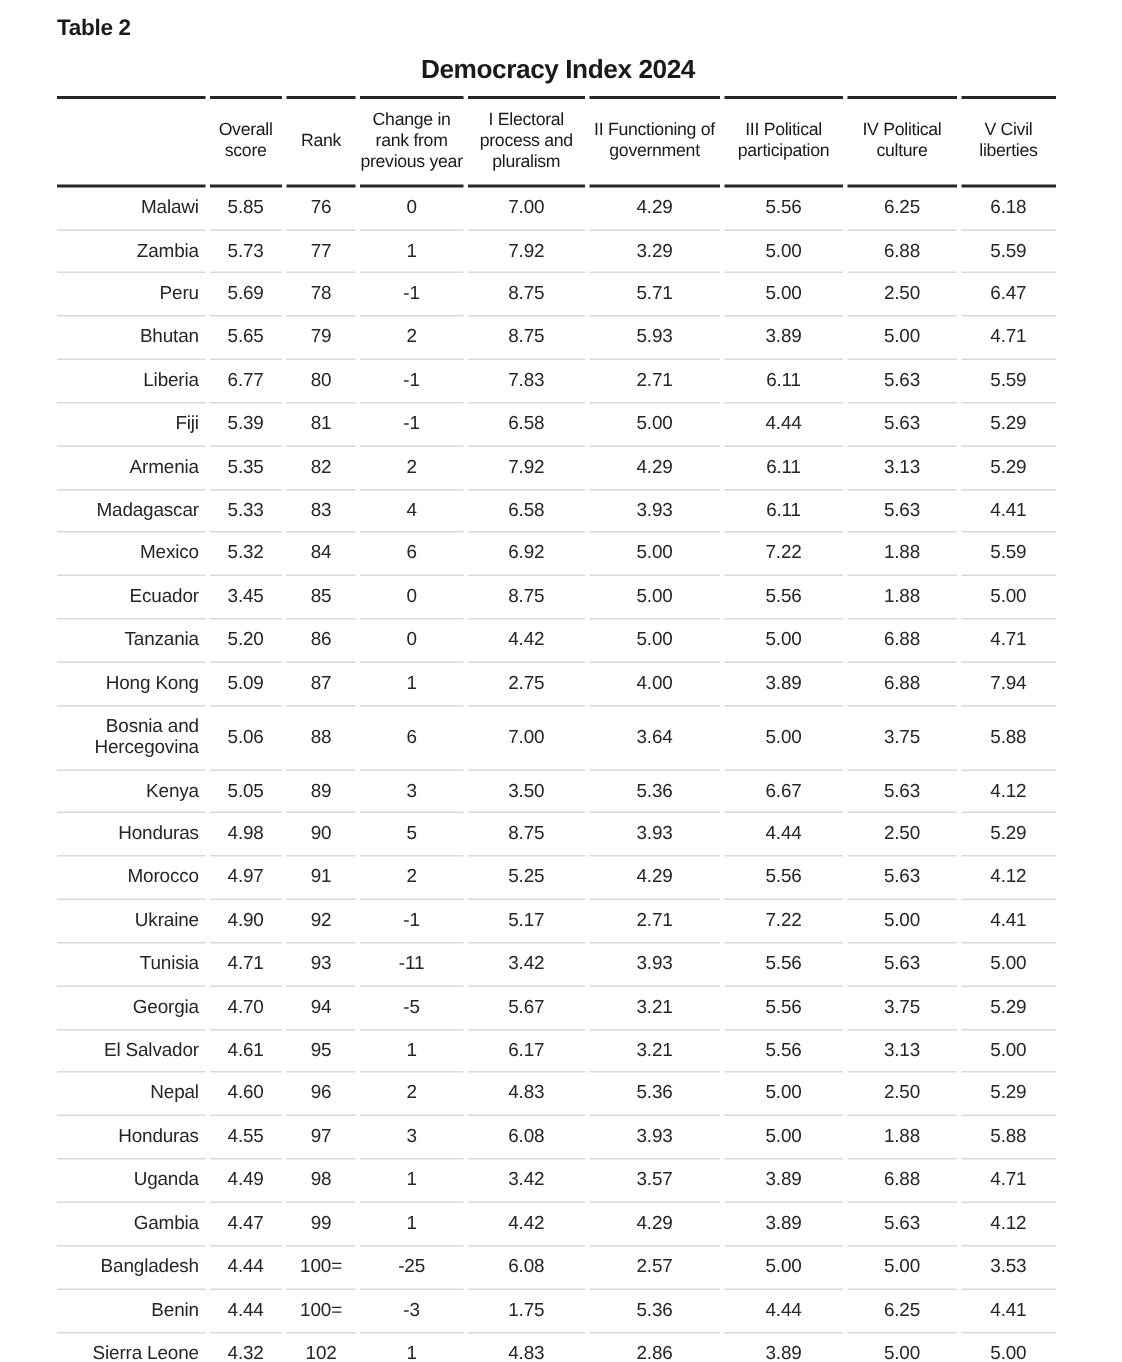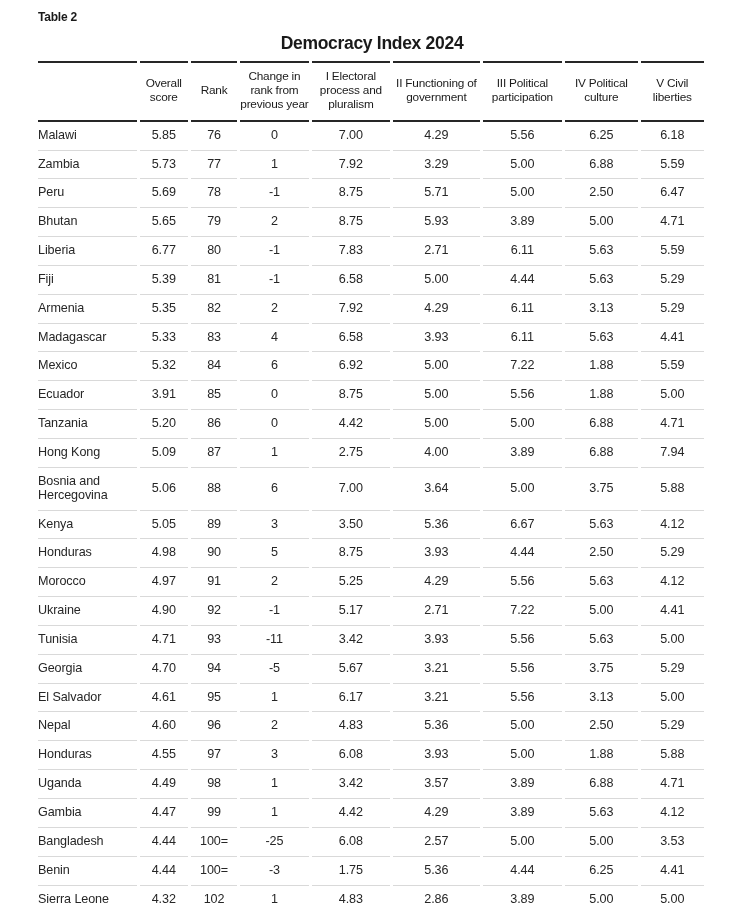--- a/index.html
+++ b/index.html
@@ -11,21 +11,21 @@
   }
   .page {
     width: 748px;
     height: 908px;
     box-sizing: border-box;
     padding: 8px 42px 0 38px;
     background: #ffffff;
     overflow: hidden;
   }
   .table-label {
-    font-size: 12px;
+    font-size: 15px;
     font-weight: bold;
     letter-spacing: -0.2px;
     padding-top: 2px;
   }
   .page-title {
     font-size: 17.5px;
     font-weight: bold;
     letter-spacing: -0.3px;
     margin-top: 9px;
     margin-bottom: 7px;
@@ -55,21 +55,21 @@
     border-bottom: 1px solid #d9d9d9;
     font-size: 12.6px;
     line-height: 1.1;
     letter-spacing: -0.1px;
     text-align: center;
     vertical-align: middle;
     padding: 7px 0;
     color: #262626;
   }
   table.dtable td.col-country {
-    text-align: left;
+    text-align: right;
     padding-right: 4px;
   }
 </style>
 </head>
 <body>
 
 <div class="page">
   <div class="table-label">Table 2</div>
   <div class="page-title">Democracy Index 2024</div>
 
@@ -193,21 +193,21 @@
           <td class="col-rank">84</td>
           <td class="col-change">6</td>
           <td class="col-electoral">6.92</td>
           <td class="col-functioning">5.00</td>
           <td class="col-participation">7.22</td>
           <td class="col-culture">1.88</td>
           <td class="col-liberties">5.59</td>
         </tr>
         <tr>
           <td class="col-country">Ecuador</td>
-          <td class="col-overall">3.91</td>
+          <td class="col-overall">3.45</td>
           <td class="col-rank">85</td>
           <td class="col-change">0</td>
           <td class="col-electoral">8.75</td>
           <td class="col-functioning">5.00</td>
           <td class="col-participation">5.56</td>
           <td class="col-culture">1.88</td>
           <td class="col-liberties">5.00</td>
         </tr>
         <tr>
           <td class="col-country">Tanzania</td>

